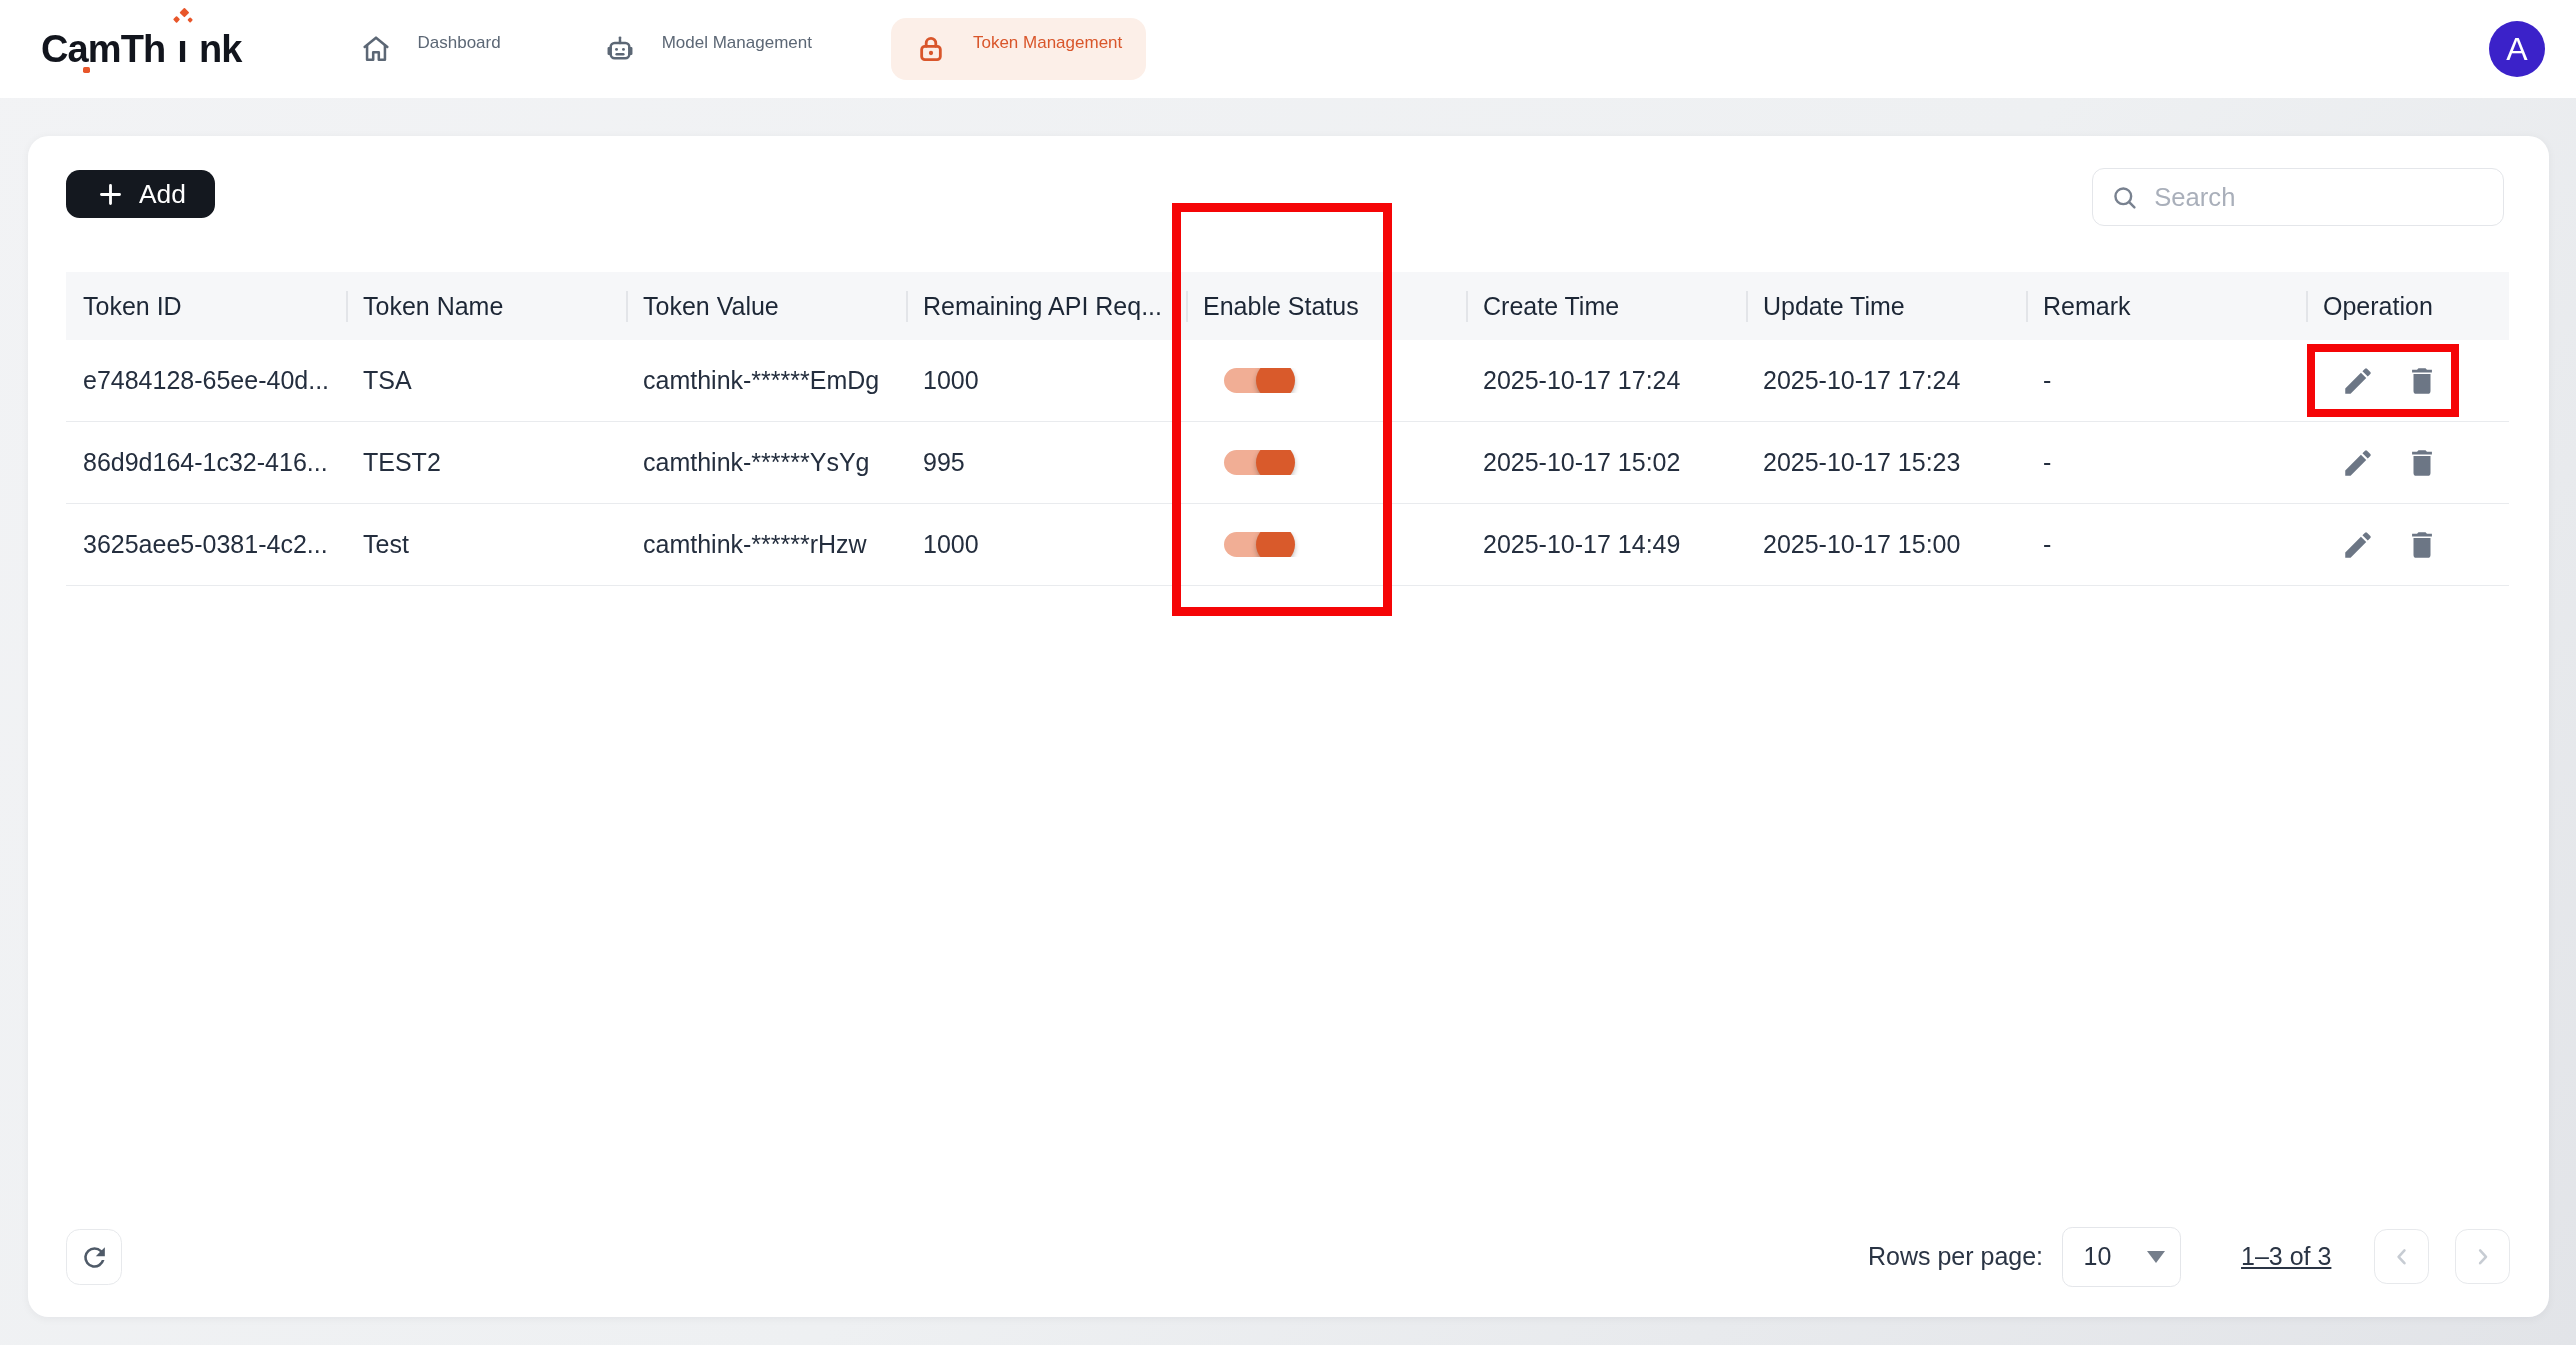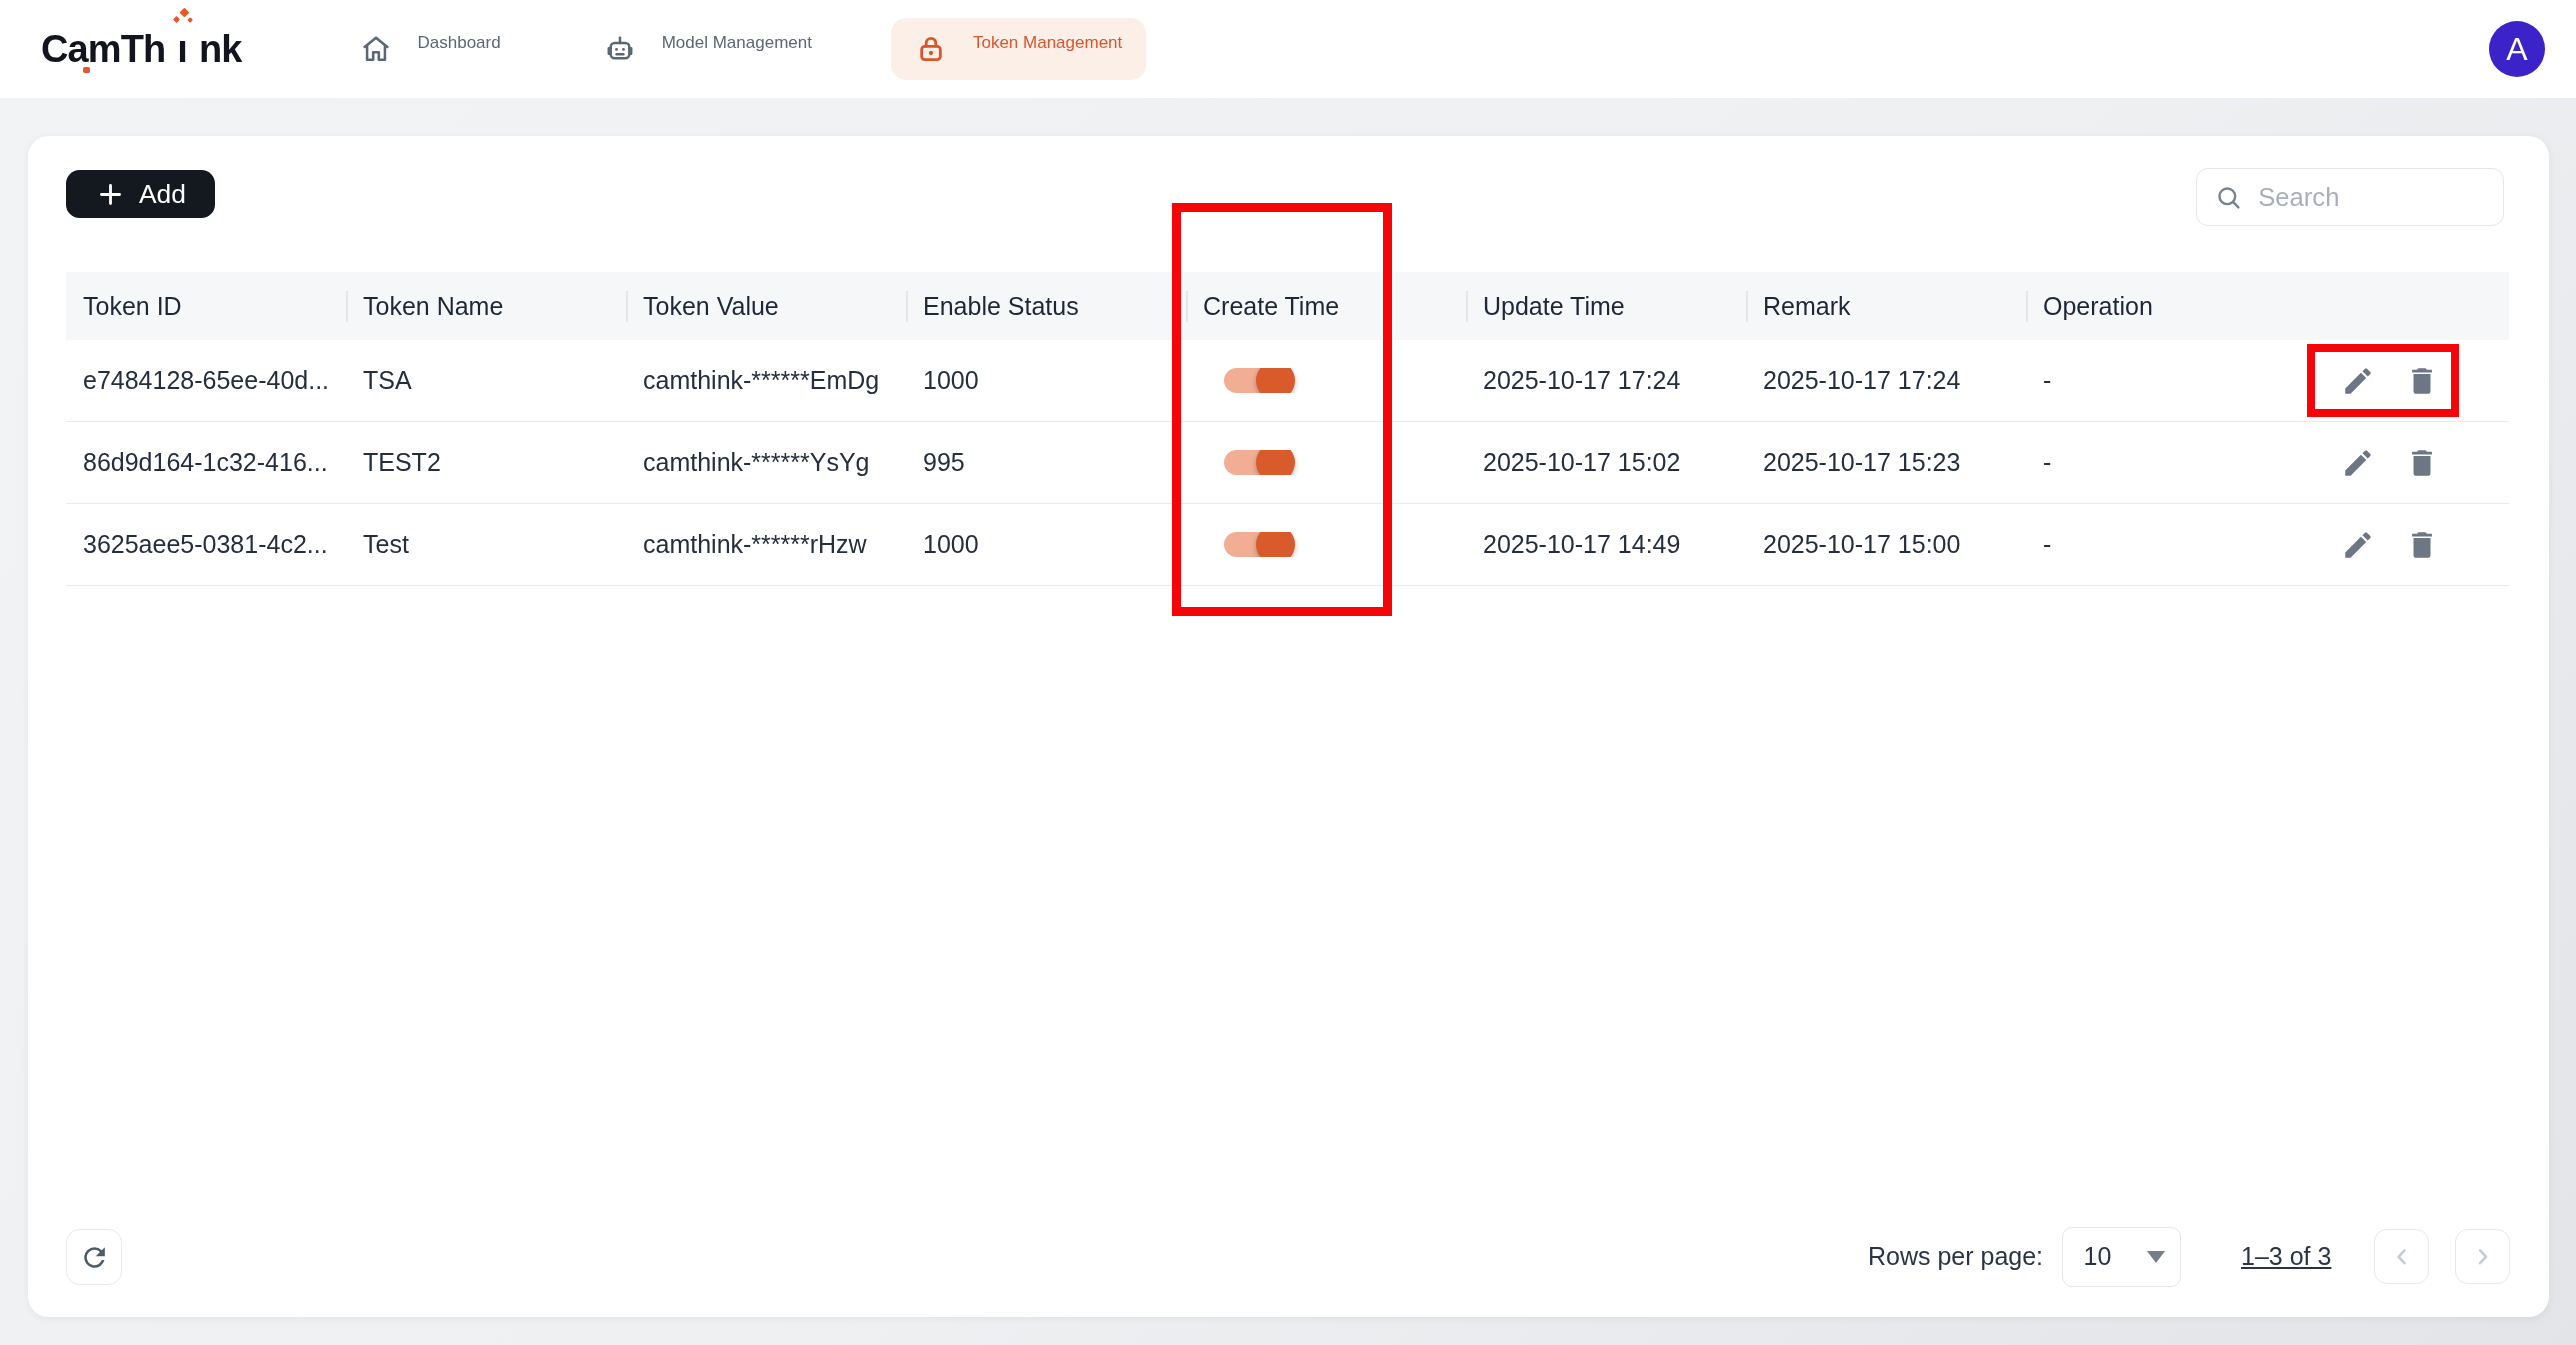--- a/index.html
+++ b/index.html
@@ -32,21 +32,21 @@
   
   .card { position:absolute; left:28px; top:136px; width:2521px; height:1181px;
     background:#ffffff; border-radius:20.5px; box-shadow:0 1.7px 8.5px rgba(20,24,33,.05); }
 
   .btn-add { position:absolute; left:38px; top:34px; height:48px; min-width:142px;
     background:#14181f; color:#fff; border:none; border-radius:13.6px;
     display:flex; align-items:center; gap:13px; padding:0 29px;
     font-size:26.4px; font-family:inherit; cursor:pointer; }
   .btn-add svg { width:31px; height:31px; }
 
-  .search { position:absolute; right:45px; top:32px; width:308px; height:58px;
+  .search { position:absolute; right:45px; top:32px; width:412px; height:58px;
     border:1.7px solid #e4e6ea; border-radius:12px; display:flex; align-items:center;
     padding:0 17px; background:#fff;margin-left:8px; }
   .search svg { width:29px; height:29px; color:#78818f; flex:0 0 auto; }
   .search input { border:none; outline:none; margin-left:15.3px; width:100%;
     font-size:25.6px; color:#2a3344; font-family:inherit; background:transparent; }
   .search input::placeholder { color:#a9afba; }
 
   
   .table { position:absolute; left:38px; top:136px; width:2443px; }
   .tr { display:grid; grid-template-columns:repeat(8,280px) 1fr; align-items:center; }
@@ -165,20 +165,21 @@
       </svg>
     </span>
     <input type="text" placeholder="Search" style="">
   </div>
 
   <div class="table">
     <div class="tr thead">
       <div class="th">Token ID</div>
       <div class="th">Token Name</div>
       <div class="th">Token Value</div>
+      <div class="th">Remaining API Req...</div>
       <div class="th">Enable Status</div>
       <div class="th">Create Time</div>
       <div class="th">Update Time</div>
       <div class="th">Remark</div>
       <div class="th">Operation</div>
     </div>
 
     <div class="tr row">
       <div class="td">e7484128-65ee-40d...</div>
       <div class="td">TSA</div>

